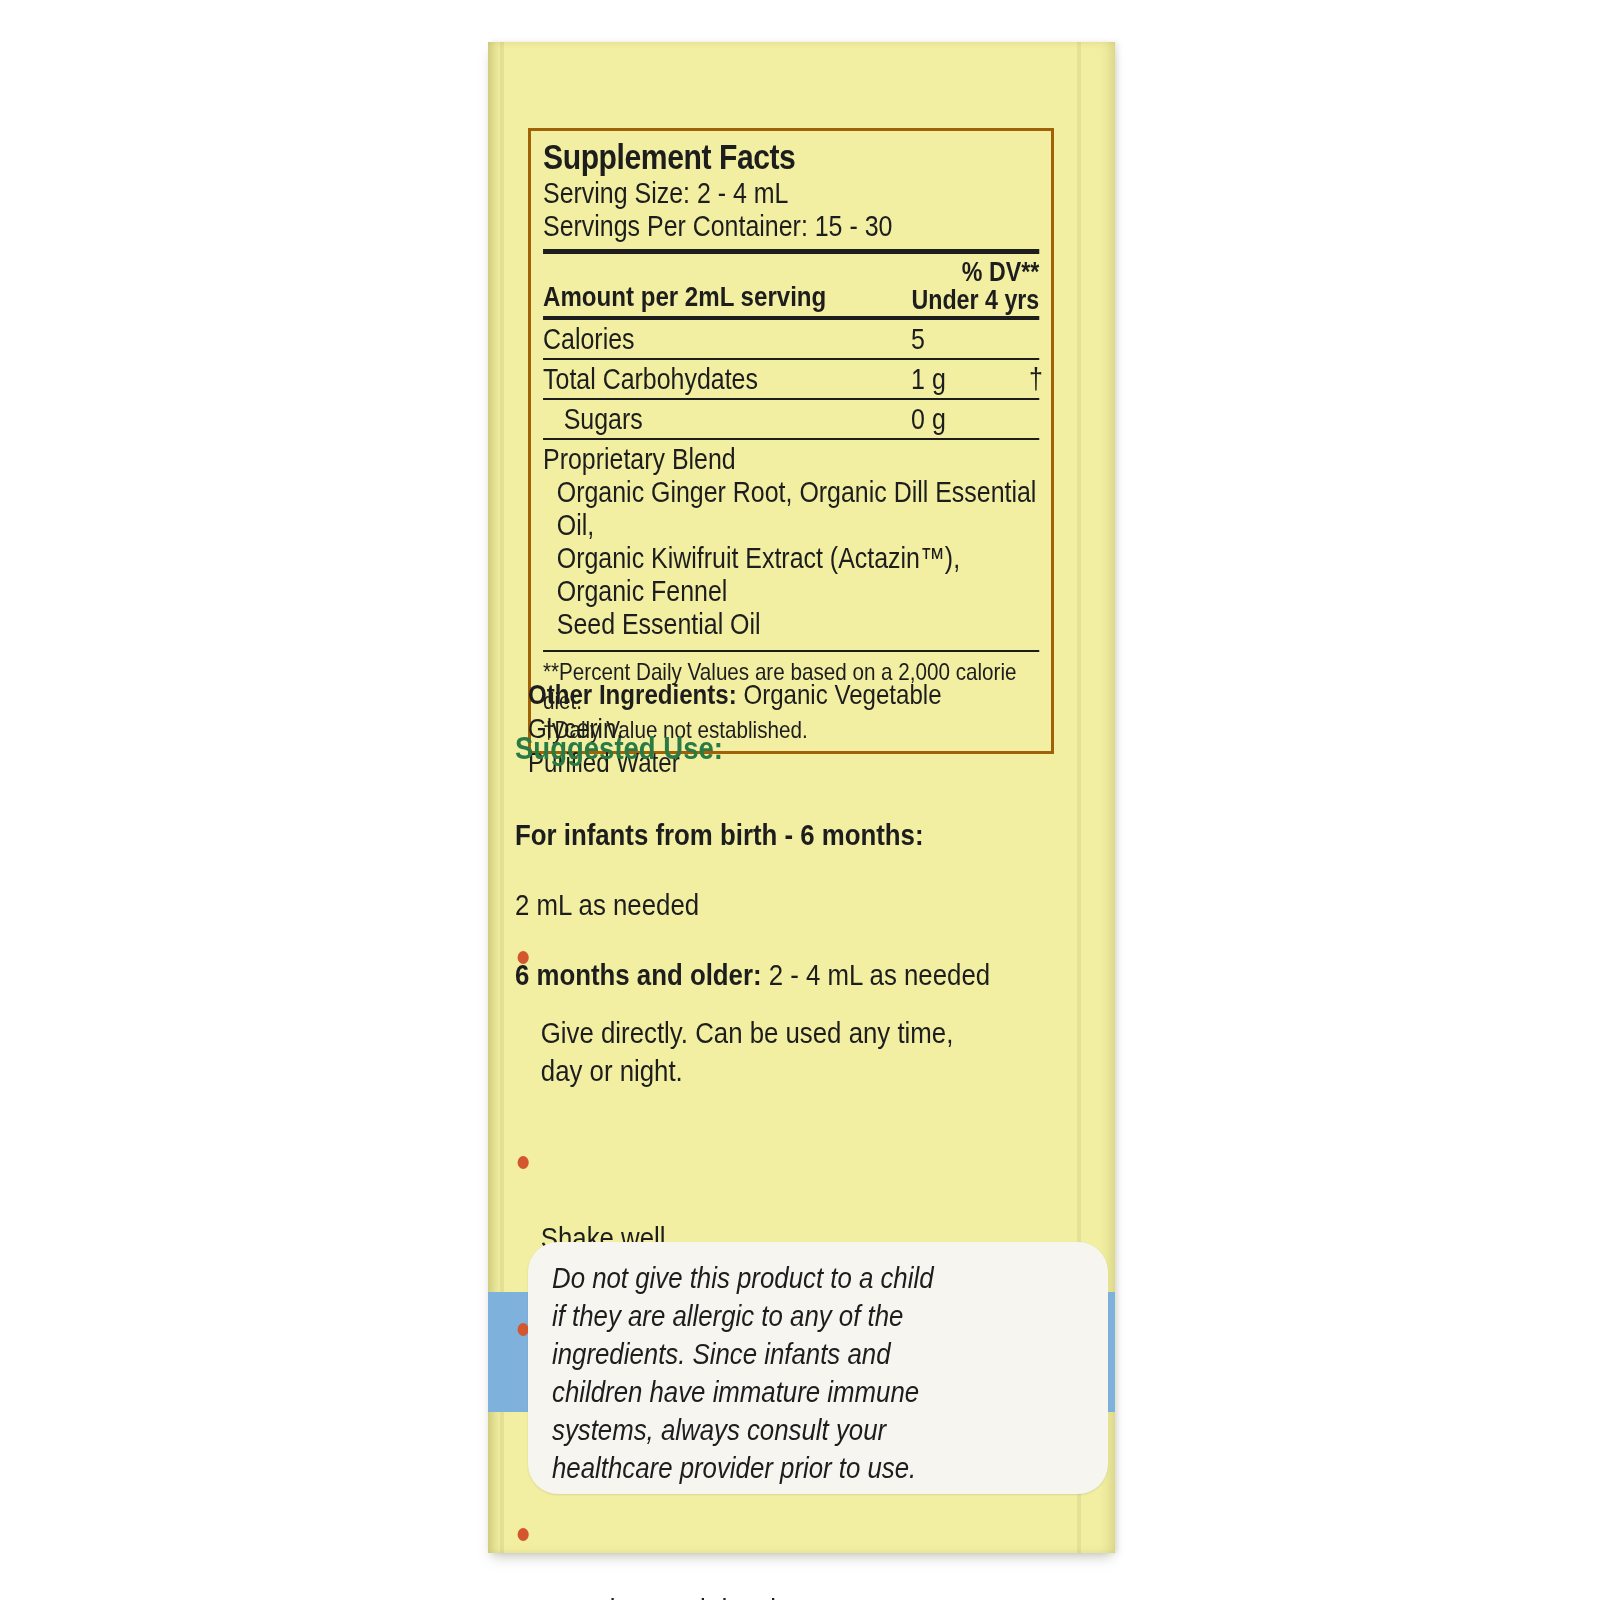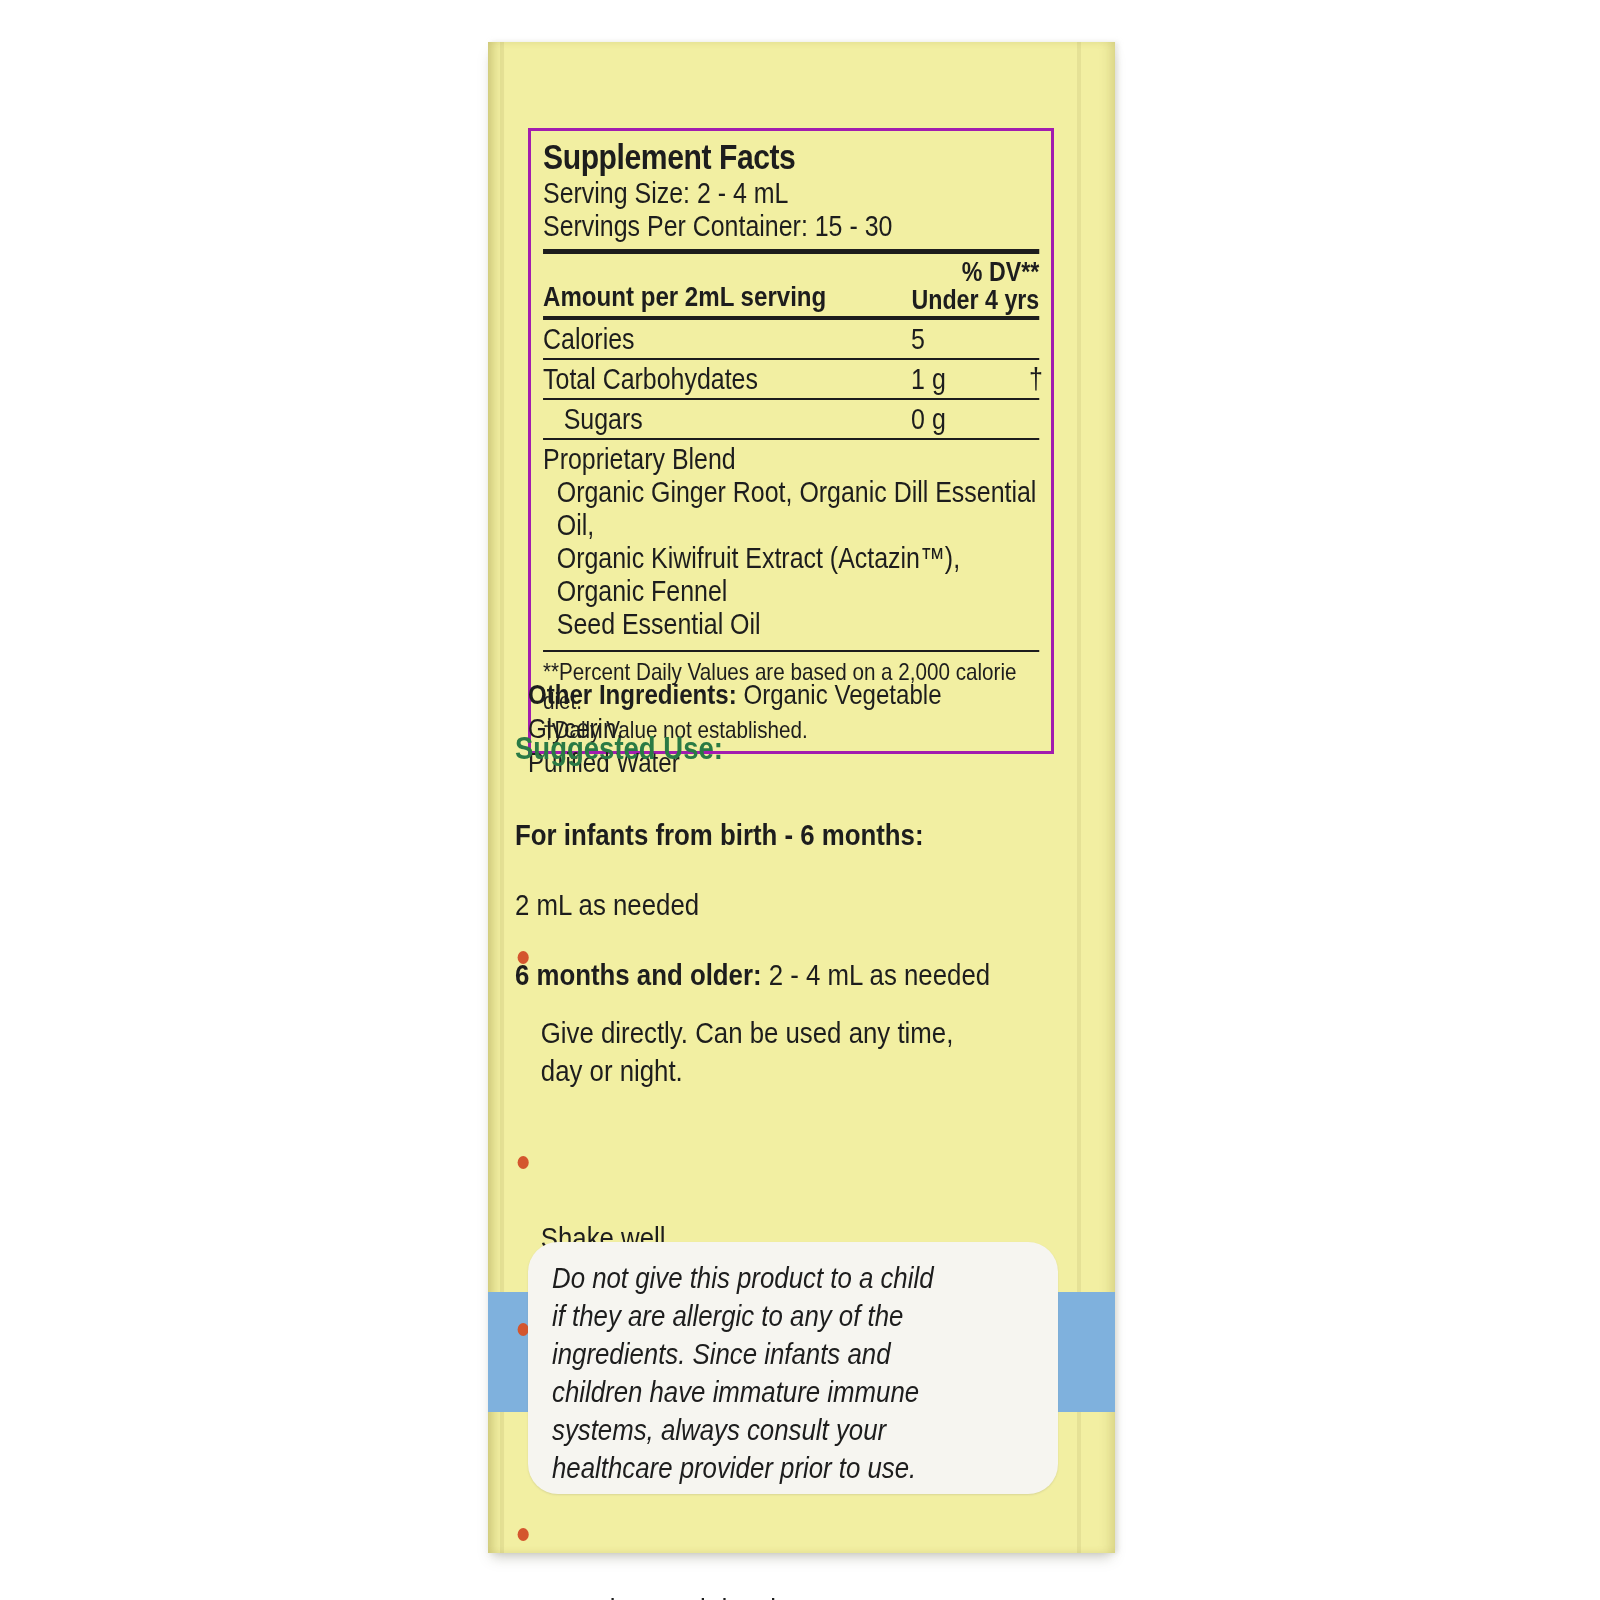--- a/index.html
+++ b/index.html
@@ -13,21 +13,21 @@
                       3px 0 5px rgba(190,190,175,.35);}
   .crease{position:absolute;top:0;bottom:0;width:4px;background:rgba(120,110,50,.10);}
   .crease.right{right:34px;}
   .crease.left{left:12px;}
   
   .blue-band{position:absolute;left:0;right:0;top:1250px;height:120px;background:#7fb1dd;}
   
   .cx{transform:scaleX(0.86);transform-origin:0 0;white-space:pre-line;}
   
   .facts{position:absolute;left:40px;top:86px;width:526px;box-sizing:border-box;
-         border:3px solid #a21caf;}
+         border:3px solid #a16207;}
   .fx-scale{width:605px;transform:scaleX(0.86);transform-origin:0 0;box-sizing:border-box;
             padding:0 14px;}
   .fx-head{padding:6px 0 6px;border-bottom:5px solid #1d1d1d;}
   .fx-title{font-size:35px;font-weight:bold;line-height:40px;letter-spacing:-0.5px;}
   .fx-sub{font-size:29px;line-height:33px;}
   .fx-colhead{position:relative;height:62px;border-bottom:4px solid #1d1d1d;}
   .fx-dv{position:absolute;right:0;top:4px;font-weight:bold;font-size:27px;line-height:28px;
          text-align:right;white-space:pre-line;}
   .fx-amount{position:absolute;left:0;bottom:3px;font-weight:bold;font-size:28px;}
   .fx-row{position:relative;height:38px;border-bottom:2px solid #1d1d1d;font-size:29px;line-height:38px;}
@@ -43,21 +43,21 @@
   .other b{font-weight:bold;}
   
   .sug-head{position:absolute;left:27px;top:688px;color:#2a7a45;font-weight:bold;font-size:32px;}
   .dosage{position:absolute;left:27px;top:740px;font-size:30px;line-height:35px;}
   .dosage .bold{font-weight:bold;}
   .bullets{position:absolute;left:27px;top:858px;width:640px;font-size:30px;line-height:38px;}
   .bullet-item{position:relative;padding-left:30px;margin-bottom:15px;}
   .bullet-dot{position:absolute;left:3px;top:13px;width:13px;height:13px;border-radius:50%;
               background:#d4562e;}
   
-  .warning{position:absolute;left:40px;top:1200px;width:530px;height:252px;background:#f6f5f0;
+  .warning{position:absolute;left:40px;top:1200px;width:580px;height:252px;background:#f6f5f0;
            border-radius:30px;box-sizing:border-box;padding:17px 0 0 24px;z-index:2;
            box-shadow:0 1px 2px rgba(120,120,100,.2);}
   .warning-text{font-style:italic;font-size:30px;line-height:38px;width:600px;}
 </style>
 </head>
 <body>
 
 <div id="canvas">
   <div class="package">
     <div class="crease left"></div>

